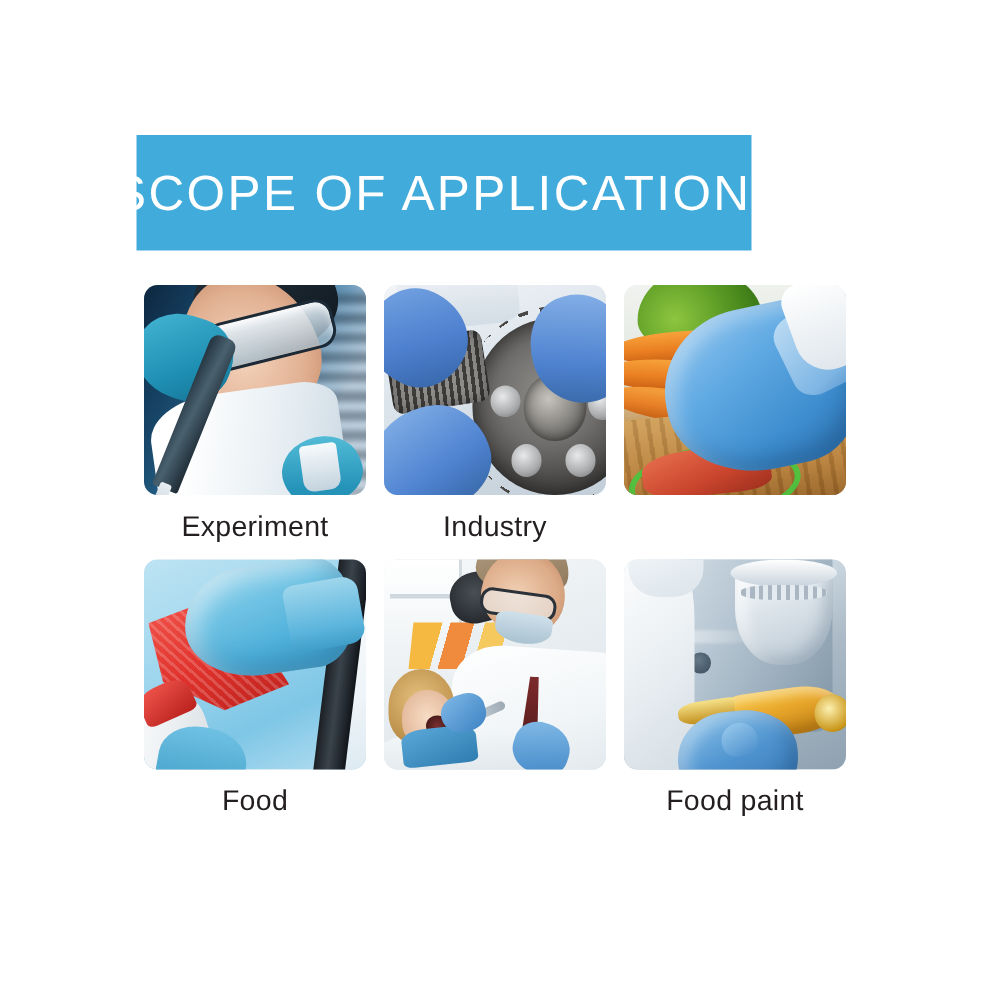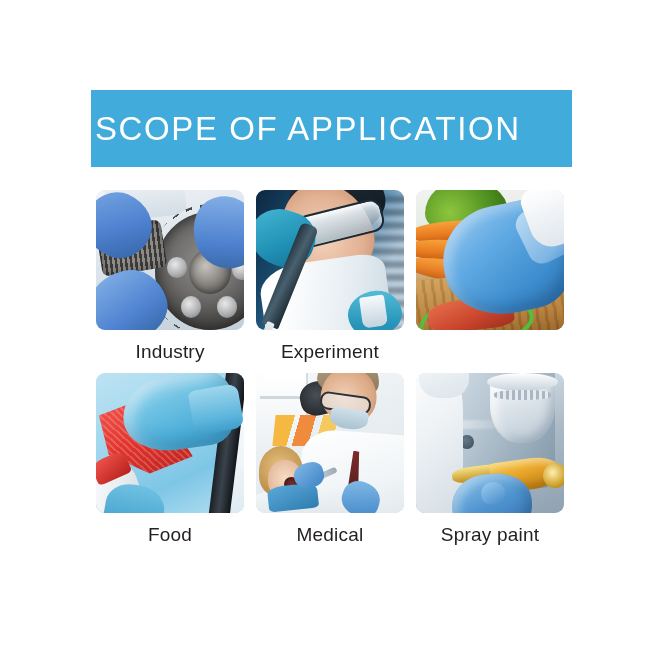--- a/index.html
+++ b/index.html
@@ -20,26 +20,26 @@
     width: 660px;
     height: 660px;
     background: #ffffff;
   }
 
   
   .banner {
     position: absolute;
     left: 91px;
     top: 90px;
-    width: 481px;
+    width: 410px;
     height: 77px;
     background: #41abdb;
     display: flex;
     align-items: center;
-    justify-content: flex-start;
+    justify-content: flex-end;
   }
   .banner-title {
     color: #ffffff;
     font-family: "Liberation Sans", sans-serif;
     font-size: 33px;
     font-weight: 300;
     letter-spacing: 1.6px;
     white-space: nowrap;
     line-height: 1;
     padding-left: 4px;
@@ -541,57 +541,57 @@
 </head>
 <body>
 
 <div class="page">
 
   <div class="banner">
     <div class="banner-title">SCOPE OF APPLICATION</div>
   </div>
 
   <div class="grid">
+
+    <div class="cell">
+      <div class="thumb">
+        <div class="scene sc-exp">
+          <div class="bgblur"></div>
+          <div class="hair"></div>
+          <div class="face"></div>
+          <div class="goggles"></div>
+          <div class="coat"></div>
+          <div class="glove-a"></div>
+          <div class="pipette"></div>
+          <div class="glove-b"></div>
+          <div class="tube"></div>
+        </div>
+      </div>
+      <div class="cell-label">Experiment</div>
+    </div>
 
     <div class="cell">
       <div class="thumb">
         <div class="scene sc-ind">
           <div class="sleeve"></div>
           <div class="gear-big"></div>
           <div class="gear-holes">
               <span></span>
               <span></span>
               <span></span>
               <span></span>
               <span></span>
             </div>
           <div class="shaft"></div>
           <div class="glove1"></div>
           <div class="glove2"></div>
           <div class="glove3"></div>
         </div>
       </div>
       <div class="cell-label">Industry</div>
-    </div>
-
-    <div class="cell">
-      <div class="thumb">
-        <div class="scene sc-exp">
-          <div class="bgblur"></div>
-          <div class="hair"></div>
-          <div class="face"></div>
-          <div class="goggles"></div>
-          <div class="coat"></div>
-          <div class="glove-a"></div>
-          <div class="pipette"></div>
-          <div class="glove-b"></div>
-          <div class="tube"></div>
-        </div>
-      </div>
-      <div class="cell-label">Experiment</div>
     </div>
 
     <div class="cell">
       <div class="thumb">
         <div class="scene sc-food">
           <div class="lettuce"></div>
           <div class="carrot c1"></div>
           <div class="carrot c2"></div>
           <div class="carrot c3"></div>
           <div class="board"></div>
@@ -636,37 +636,36 @@
           <div class="chair"></div>
           <div class="child-hair"></div>
           <div class="child-face"></div>
           <div class="child-mouth"></div>
           <div class="bib"></div>
           <div class="probe"></div>
           <div class="glove-m1"></div>
           <div class="glove-m2"></div>
         </div>
       </div>
-      <div class="cell-label">Medical</div>
     </div>
 
     <div class="cell">
       <div class="thumb">
         <div class="scene sc-spray">
           <div class="panel"></div>
           <div class="handle-hole"></div>
           <div class="suit"></div>
           <div class="hood"></div>
           <div class="cup"></div>
           <div class="cup-lid"></div>
           <div class="cup-ring"></div>
           <div class="body"></div>
           <div class="nozzle"></div>
           <div class="knob"></div>
           <div class="glove-s"></div>
           <div class="finger"></div>
         </div>
       </div>
-      <div class="cell-label">Spray paint</div>
+      <div class="cell-label">Food paint</div>
     </div>
 
   </div>
 </div>
 
 </body></html>

